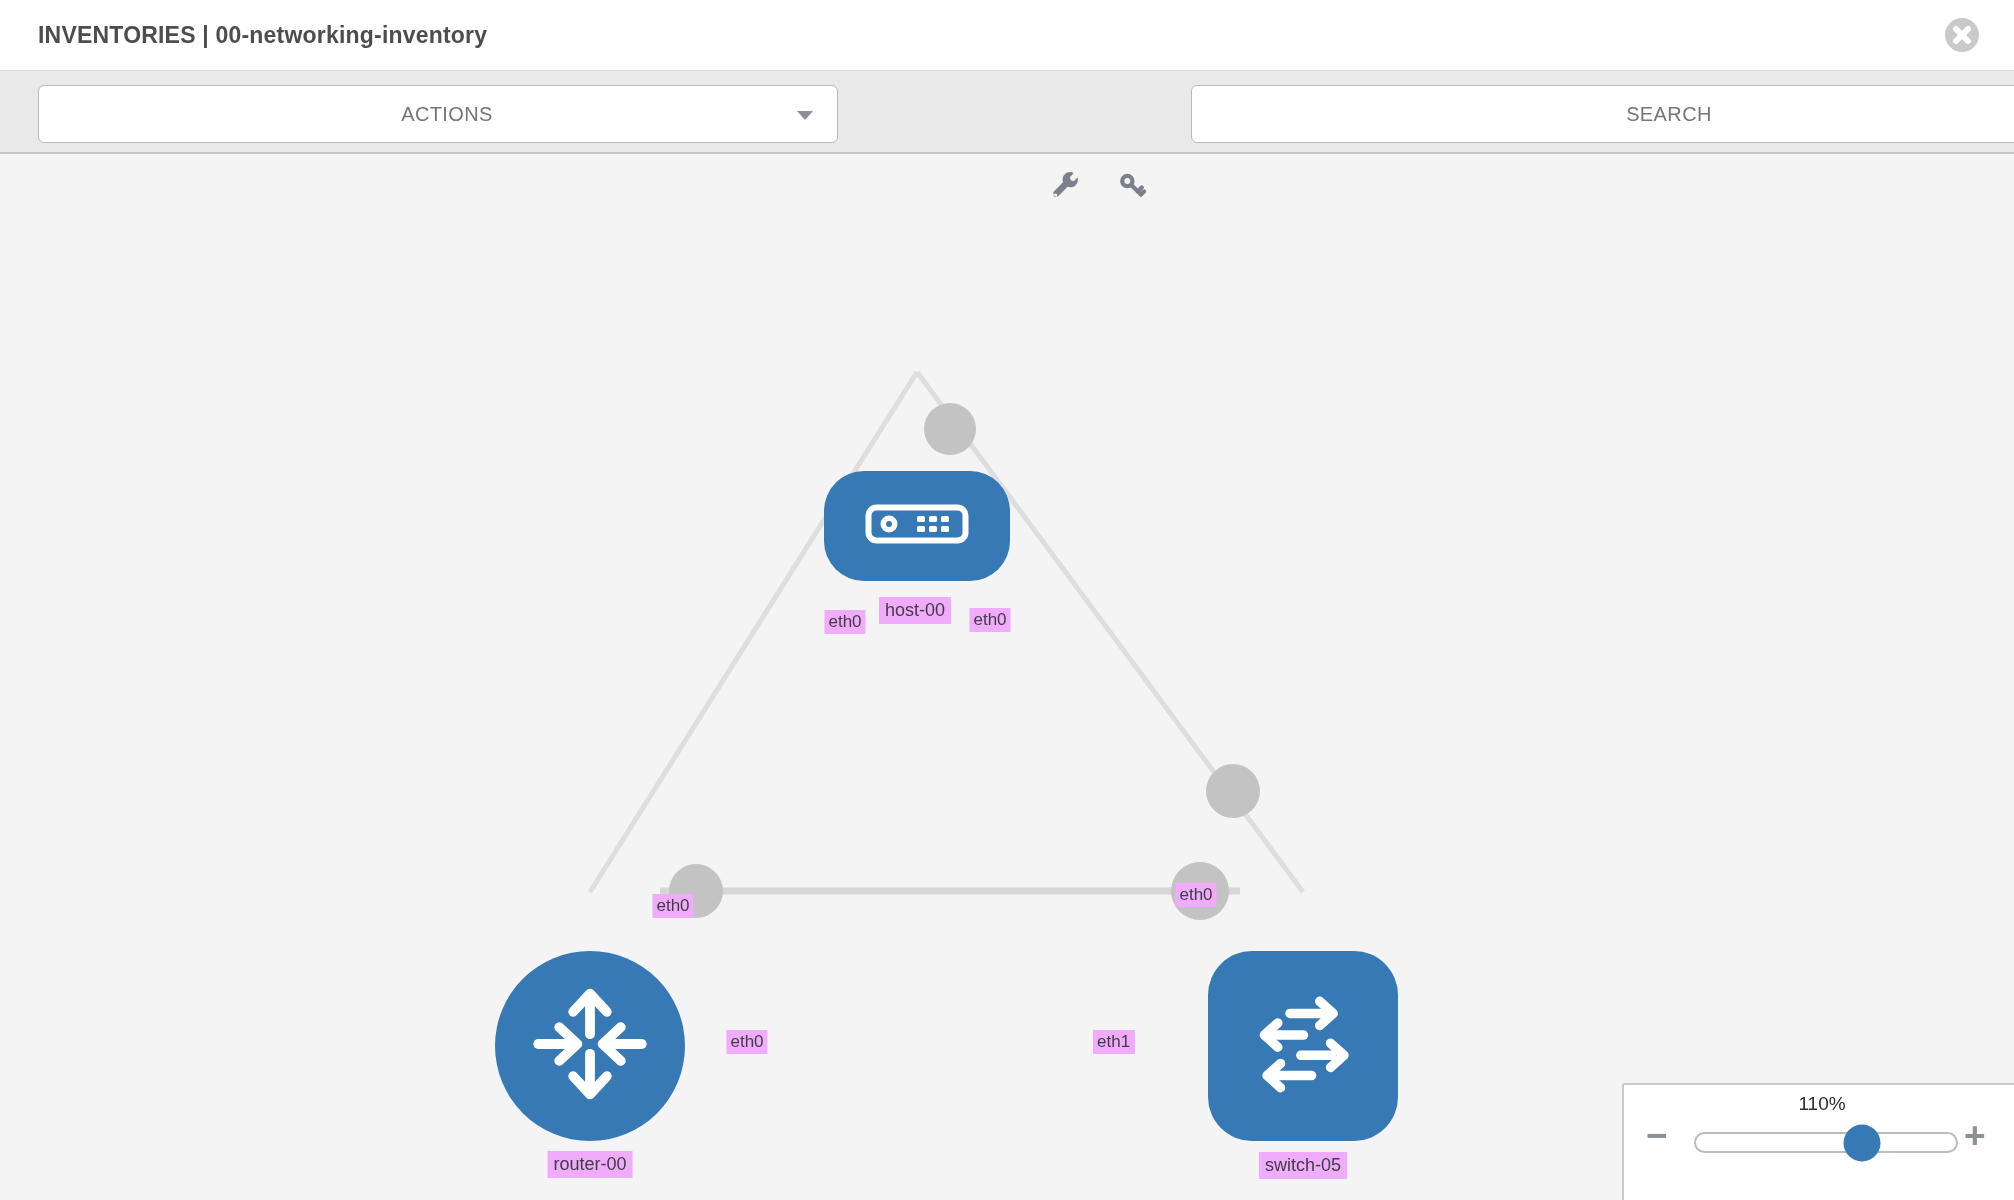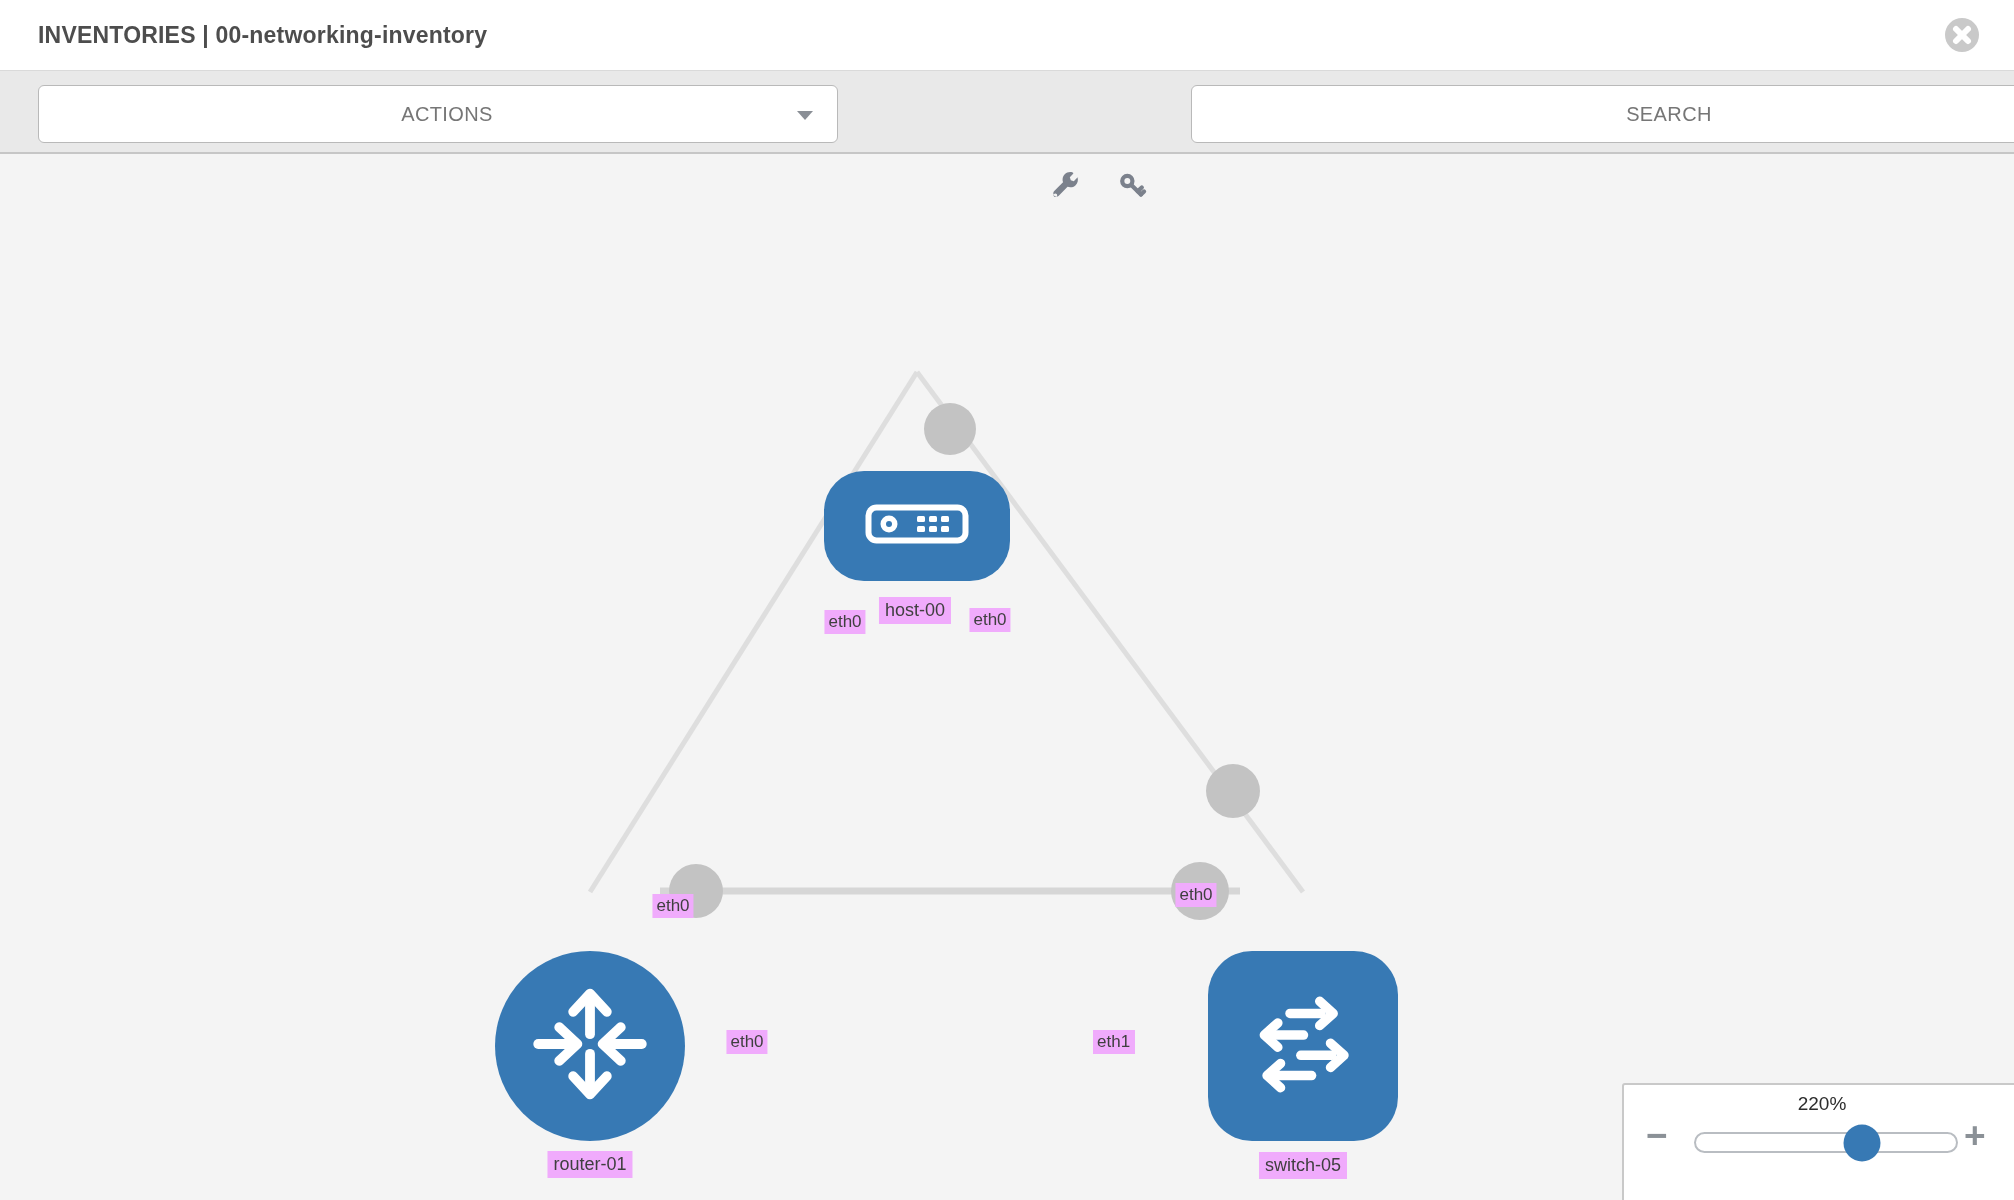--- a/index.html
+++ b/index.html
@@ -171,35 +171,35 @@
           <polyline points="31,34 21,43 31,52"></polyline>
           <line x1="48" y1="58" x2="71" y2="58"></line>
           <polyline points="70,49 80,58 70,67"></polyline>
           <line x1="56" y1="73" x2="31" y2="73"></line>
           <polyline points="33,64 23,73 33,82"></polyline>
         </svg>
       </span>
     </div>
 
     <span class="lbl lbl-node" style="left:915px;  top:443px;">host-00</span>
-    <span class="lbl lbl-node" style="left:590px;  top:997px;">router-01</span>
+    <span class="lbl lbl-node" style="left:590px;  top:997px;">router-00</span>
     <span class="lbl lbl-node" style="left:1303px; top:998px;">switch-05</span>
 
     <span class="lbl lbl-eth" style="left:845px;  top:456px;">eth0</span>
     <span class="lbl lbl-eth" style="left:990px;  top:454px;">eth0</span>
     <span class="lbl lbl-eth" style="left:673px;  top:740px;">eth0</span>
     <span class="lbl lbl-eth" style="left:1196px; top:729px;">eth0</span>
     <span class="lbl lbl-eth" style="left:747px;  top:876px;">eth0</span>
 
     <span class="lbl lbl-eth-abs" style="left:1094px; top:876px;">eth0</span>
     <span class="lbl lbl-eth-abs lbl-front" style="left:1093px; top:876px;">eth1</span>
   </div>
 
   <div class="zoom-panel"></div>
-  <span class="zoom-level">220%</span>
+  <span class="zoom-level">110%</span>
   <span class="zoom-minus">−</span>
   <span class="zoom-plus">+</span>
   <div class="zoom-track">
     <div class="zoom-handle" style="left: 64%;"></div>
   </div>
 
   <div class="header">
     <span class="header-title">INVENTORIES | 00-networking-inventory</span>
     <div class="close-btn">
       <svg width="34" height="34" viewBox="0 0 34 34">

